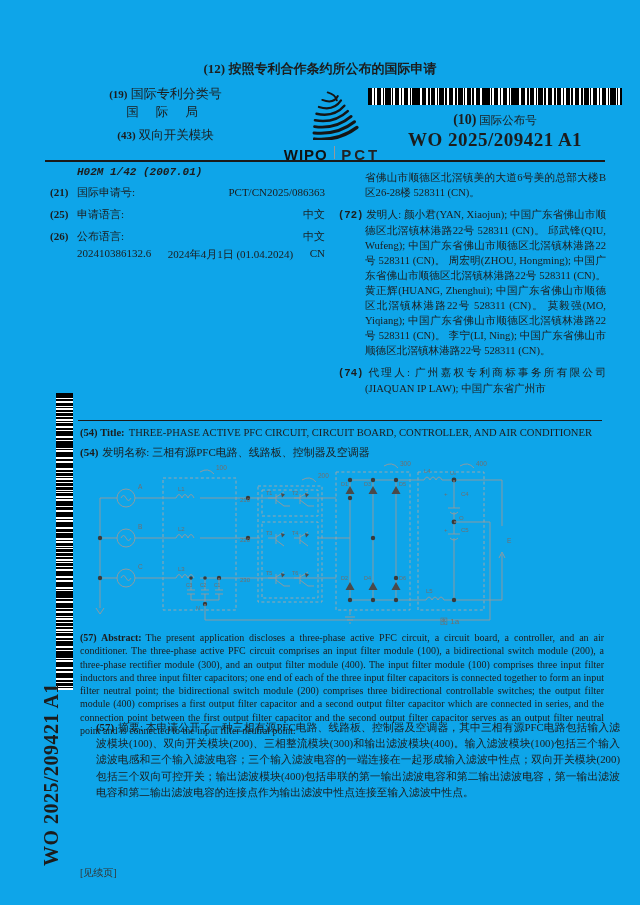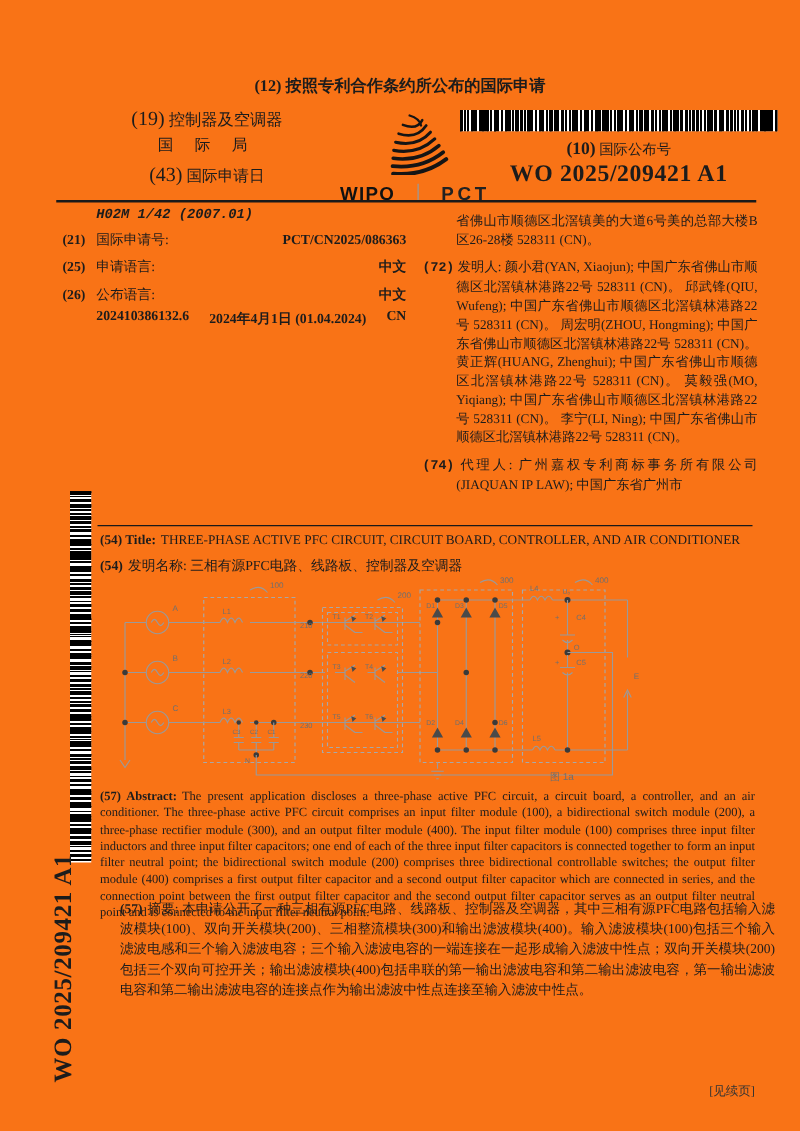--- a/index.html
+++ b/index.html
@@ -1,52 +1,52 @@
 <!DOCTYPE html>
 <html><head>
 <meta charset="utf-8">
 <style>
   * { box-sizing: border-box; margin: 0; padding: 0; }
   html,body { background:#e8e8e8; }
   body { font-family:"Liberation Serif", serif; color:#1c1c1c; }
-  .page { position:relative; width:640px; height:905px; background:#f97316; margin:0 auto; overflow:hidden; }
+  .page { position:relative; width:640px; height:905px; background:#0ea5e9; margin:0 auto; overflow:hidden; }
 
   
   .line12 { position:absolute; top:60px; left:0; width:100%; text-align:center; font-weight:bold; font-size:13px; }
   .hdr-left { position:absolute; top:86px; left:58px; width:215px; text-align:center; font-size:13px; line-height:1.3; }
-  .hdr-left .num { font-weight:normal; font-size:16px; }
+  .hdr-left .num { font-weight:bold; font-size:11px; }
   .hdr-left .bureau { letter-spacing:7px; font-size:12.5px; margin-top:1px; }
   .hdr-left .pubdate-l { margin-top:7px; font-size:12.5px; }
   .hdr-left .pubdate-v { font-weight:bold; font-size:12px; }
   .logo { position:absolute; top:88px; left:272px; width:120px; text-align:center; }
-  .logo-text { font-family:"Liberation Sans", sans-serif; font-size:15px; font-weight:bold; letter-spacing:1px; color:#111; margin-top:2px; display:flex; justify-content:center; gap:18px; }
+  .logo-text { font-family:"Liberation Sans", sans-serif; font-size:15px; font-weight:bold; letter-spacing:1px; color:#111; margin-top:2px; display:flex; justify-content:center; gap:6px; }
   .logo-text .sep { display:inline-block; width:1.5px; height:13px; background:#999; }
   .logo-text .pct { font-weight:bold; letter-spacing:3px; color:#222; }
   .barcode-top { position:absolute; top:88px; left:368px; width:254px; height:17px;
      background:
       repeating-linear-gradient(90deg,#000 0 1.5px,rgba(0,0,0,0) 1.5px 3px),
       repeating-linear-gradient(90deg,#000 0 1px,rgba(0,0,0,0) 1px 5.5px),
       repeating-linear-gradient(90deg,#000 0 2.5px,rgba(0,0,0,0) 2.5px 9px);
      background-color:#fff; }
   .pubnum-block { position:absolute; top:112px; left:368px; width:254px; text-align:center; }
   .pubnum-label { font-size:11.5px; }
   .pubnum-label .num { font-weight:bold; font-size:14px; }
   .pubnum-value { font-weight:bold; font-size:19px; margin-top:1px; letter-spacing:0.5px; }
   .rule1 { position:absolute; top:160px; left:45px; width:560px; border-top:2px solid #1a1a1a; }
 
   
   .bib { position:absolute; top:170px; left:50px; width:556px; display:flex; gap:13px; font-size:11px; }
   .colL { width:275px; }
   .colR { width:268px; }
   .frow { display:flex; margin-bottom:7px; line-height:1.35; }
   .fnum { font-weight:bold; width:27px; flex:none; }
-  .fval { margin-left:auto; font-weight:bold; text-align:right; white-space:nowrap; }
+  .fval { margin-left:auto; font-weight:normal; text-align:right; white-space:nowrap; }
   .sub { padding-left:27px; margin-top:-4px; margin-bottom:7px; }
   .ipc { font-weight:bold; font-style:italic;font-family:Liberation Mono, monospace; }
-  .prio { display:flex; justify-content:space-between; font-weight:bold;text-align:center; }
+  .prio { display:flex; justify-content:space-between; font-weight:normal;text-align:center; }
   .para { text-align:justify; line-height:1.42; font-size:10.6px; text-indent:-27px; padding-left:27px; margin-bottom:7px; }
   .para .fnum2 { font-weight:bold;font-family:Liberation Mono, monospace; }
   .cont { text-indent:0; }
 
   
   .barcode-side { position:absolute; top:393px; left:56px; width:17px; height:297px;
      background:
       repeating-linear-gradient(180deg,#000 0 1.5px,rgba(0,0,0,0) 1.5px 3.5px),
       repeating-linear-gradient(180deg,#000 0 1px,rgba(0,0,0,0) 1px 6px),
       repeating-linear-gradient(180deg,#000 0 3px,rgba(0,0,0,0) 3px 10px);
@@ -56,39 +56,39 @@
      font-weight:bold; font-size:20px; letter-spacing:0.5px; text-align:center; white-space:nowrap; }
 
   
   .rule2 { position:absolute; top:420px; left:78px; width:524px; border-top:1.5px solid #1a1a1a; }
   .title-en { position:absolute; top:427px; left:80px; width:524px; font-size:10.6px; }
   .title-zh { position:absolute; top:445px; left:80px; width:524px; font-size:11px; }
   .tag { font-weight:bold; margin-right:4px; }
   .figure { position:absolute; top:460px; left:88px; width:520px; height:168px; }
   .abstract-en { position:absolute; top:631px; left:80px; width:524px; font-size:10px; line-height:1.33; text-align:justify; }
   .abstract-zh { position:absolute; top:719px; left:96px; width:524px; font-size:10.8px; line-height:1.5; text-align:justify; }
-  .footer-cont { position:absolute; top:866px; left:80px; width:524px; text-align:right; font-size:10px; color:#333; }
+  .footer-cont { position:absolute; top:866px; left:80px; width:524px; font-size:10px; color:#333; }
 
   svg text { font-family:"Liberation Sans", sans-serif; fill:#6f6f6f; }
   .fig-stroke { stroke:#9a9a9a; stroke-width:0.9; fill:none; }
   .fig-dash { stroke:#a8a8a8; stroke-width:0.9; fill:none; stroke-dasharray:3 2.4; }
   .fig-dot { fill:#3a3a3a; }
   .fig-tri { fill:#4a4a4a; }
 </style>
 </head>
 <body>
 
 <div class="page">
 
   <div class="line12">(12) 按照专利合作条约所公布的国际申请</div>
 
   <div class="hdr-left">
-    <div><span class="num">(19)</span> <span>控制器及空调器</span></div>
+    <div><span class="num">(19)</span> <span>国际专利分类号</span></div>
     <div class="bureau">国 际 局</div>
-    <div class="pubdate-l"><span class="num">(43)</span> <span>国际申请日</span></div>
+    <div class="pubdate-l"><span class="num">(43)</span> <span>双向开关模块</span></div>
   </div>
 
   <div class="logo">
     <svg width="74" height="52" viewBox="0 0 74 52">
       <g transform="rotate(-14 37 26)" stroke="#151515" fill="none" stroke-linecap="round">
         <path d="M14,46 Q37,54 58,45" stroke-width="3.2"></path>
         <path d="M15,40 Q37,48 57,39" stroke-width="3.0"></path>
         <path d="M17,34 Q37,42 55,33" stroke-width="2.8"></path>
         <path d="M19,28 Q37,36 53,27" stroke-width="2.6"></path>
         <path d="M22,22 Q38,30 51,21" stroke-width="2.4"></path>

